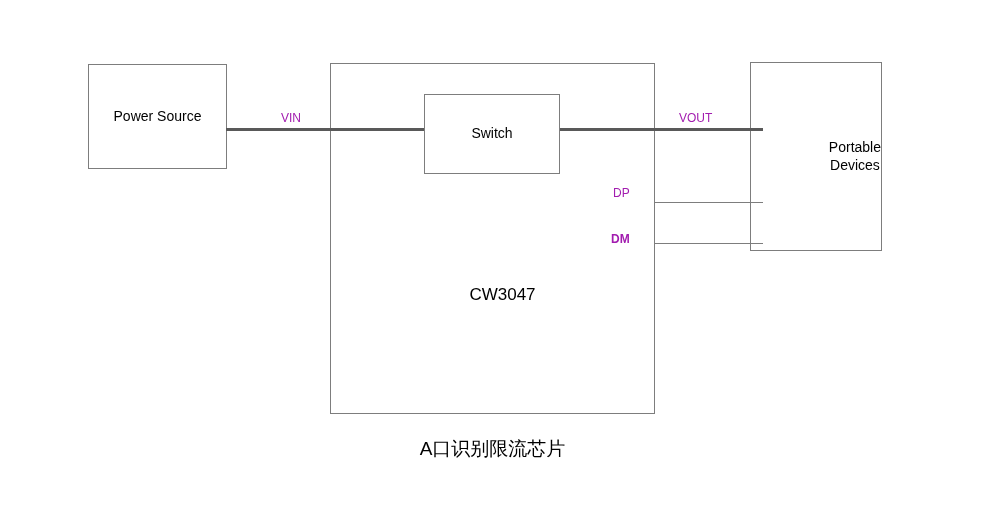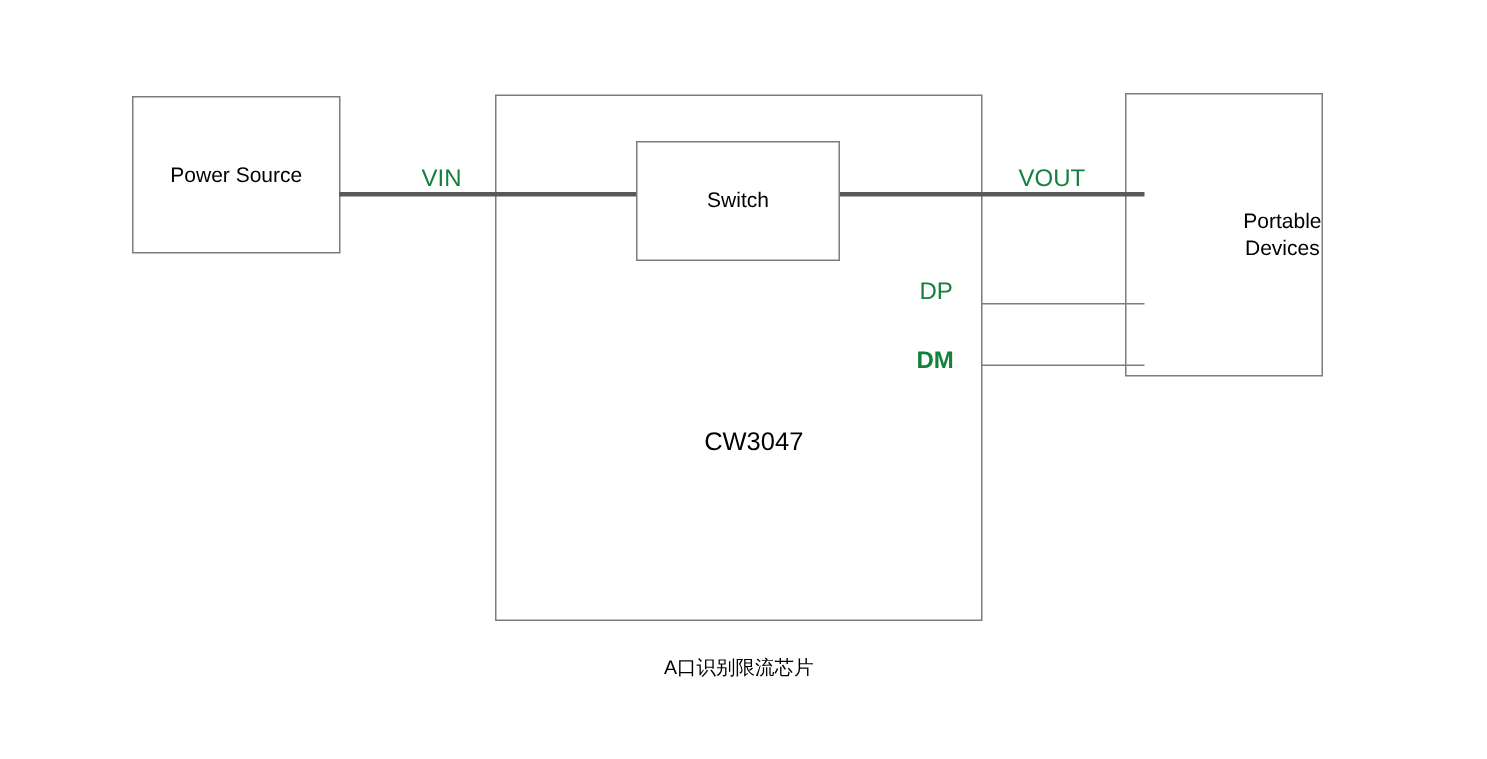--- a/index.html
+++ b/index.html
@@ -84,37 +84,37 @@
     left: 654px; top: 202px; width: 109px;
   }
   
   #wire-dm {
     left: 654px; top: 243px; width: 109px;
   }
 
   
   .net-label {
     position: absolute;
-    font-size: 16px;
-    color: #15803d;
+    font-size: 12px;
+    color: #a21caf;
     white-space: nowrap;
   }
   #label-vin  { left: 281px; top: 111px; }
   #label-vout { left: 679px; top: 111px; text-align: right; }
   #label-dp   { left: 613px; top: 186px; }
   #label-dm   { left: 611px; top: 232px; font-weight: bold; }
 
   
   #caption {
     position: absolute;
     left: 330px;
     top: 436px;
     width: 325px;
     text-align: center;
-    font-size: 13px;
+    font-size: 19px;
     color: #000000;
   }
 </style>
 </head>
 <body>
 
 <div id="diagram-canvas">
 
   <div class="block" id="block-power-source">
     <span class="block-label">Power Source</span>

